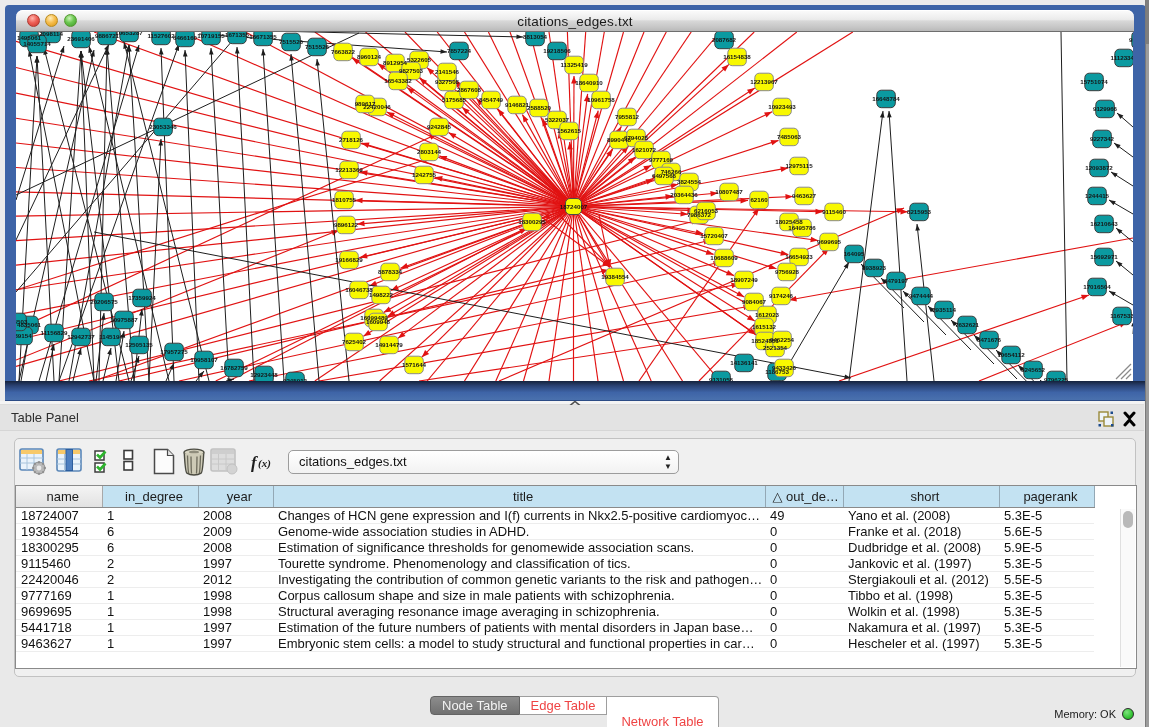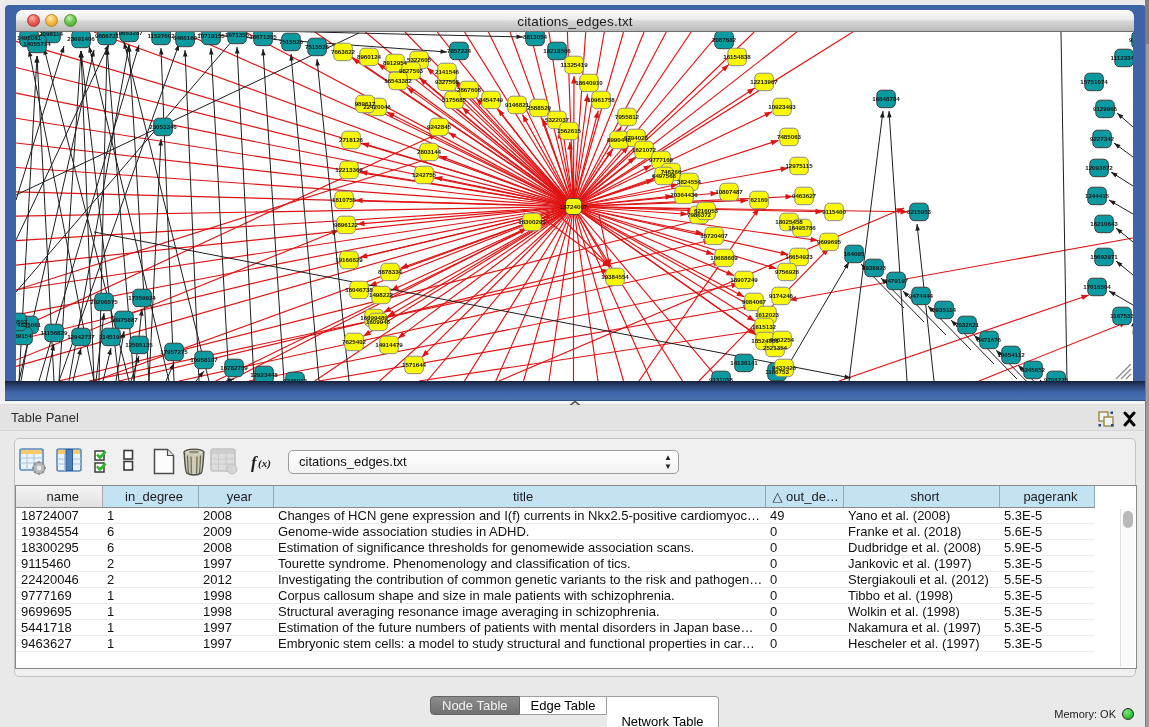--- a/index.html
+++ b/index.html
@@ -43,21 +43,21 @@
   border:1px solid #8a8a8a; background:#fff; overflow:hidden; }
 table { border-collapse:collapse; table-layout:fixed; width:1078px; font-size:13px; }
 th { height:21px; background:#c3e2f2; border-right:1px solid #93a8b5; border-bottom:1px solid #8a8a8a;
   font-weight:400; color:#1c1c1c; font-size:13px; text-indent:8px; }
 th.name { background:linear-gradient(#f4f4f4,#e2e2e2); border-right:1px solid #a8a8a8; }
 td { height:16px; color:#111; white-space:nowrap; overflow:hidden; padding:0 4px 0 5px; border-bottom:1px solid #ededed; }
 #vscroll { position:absolute; right:1px; top:23px; bottom:1px; width:15px; background:#fafafa; border-left:1px solid #e0e0e0; }
 #vscroll .thumb { position:absolute; left:2px; top:2px; width:10px; height:17px; background:#b9b9b9; border-radius:6px; }
 
 #tabs { position:absolute; left:430px; top:275px; height:19px; font-size:13px;margin-top:20px; }
-#tabs div { float:left; height:19px; line-height:18px; padding:0 11px; background:#fff; border:1px solid #9e9e9e; border-left:none; color:#000000; }
+#tabs div { float:left; height:19px; line-height:18px; padding:0 11px; background:#fff; border:1px solid #9e9e9e; border-left:none; color:#ef4444; }
 #tabs .sel { background:linear-gradient(#8d8d8d,#707070); color:#f4f4f4; border:1px solid #636363; border-radius:4px 0 0 4px; }
 #tabs .last { border-radius:0 4px 4px 0; }
 #status { position:absolute; right:10px; top:307px; font-size:11px; color:#1c1c1c; }
 #status .dot { display:inline-block; width:12px; height:12px; border-radius:50%;
   background:radial-gradient(circle at 38% 32%, #7fe37f, #35c435 60%, #23a523 100%); border:1px solid #2b2b2b; vertical-align:-2px; margin-left:6px; }
 </style>
 </head>
 <body>
   <div id="netframe">
     <div class="bottomband"></div>

